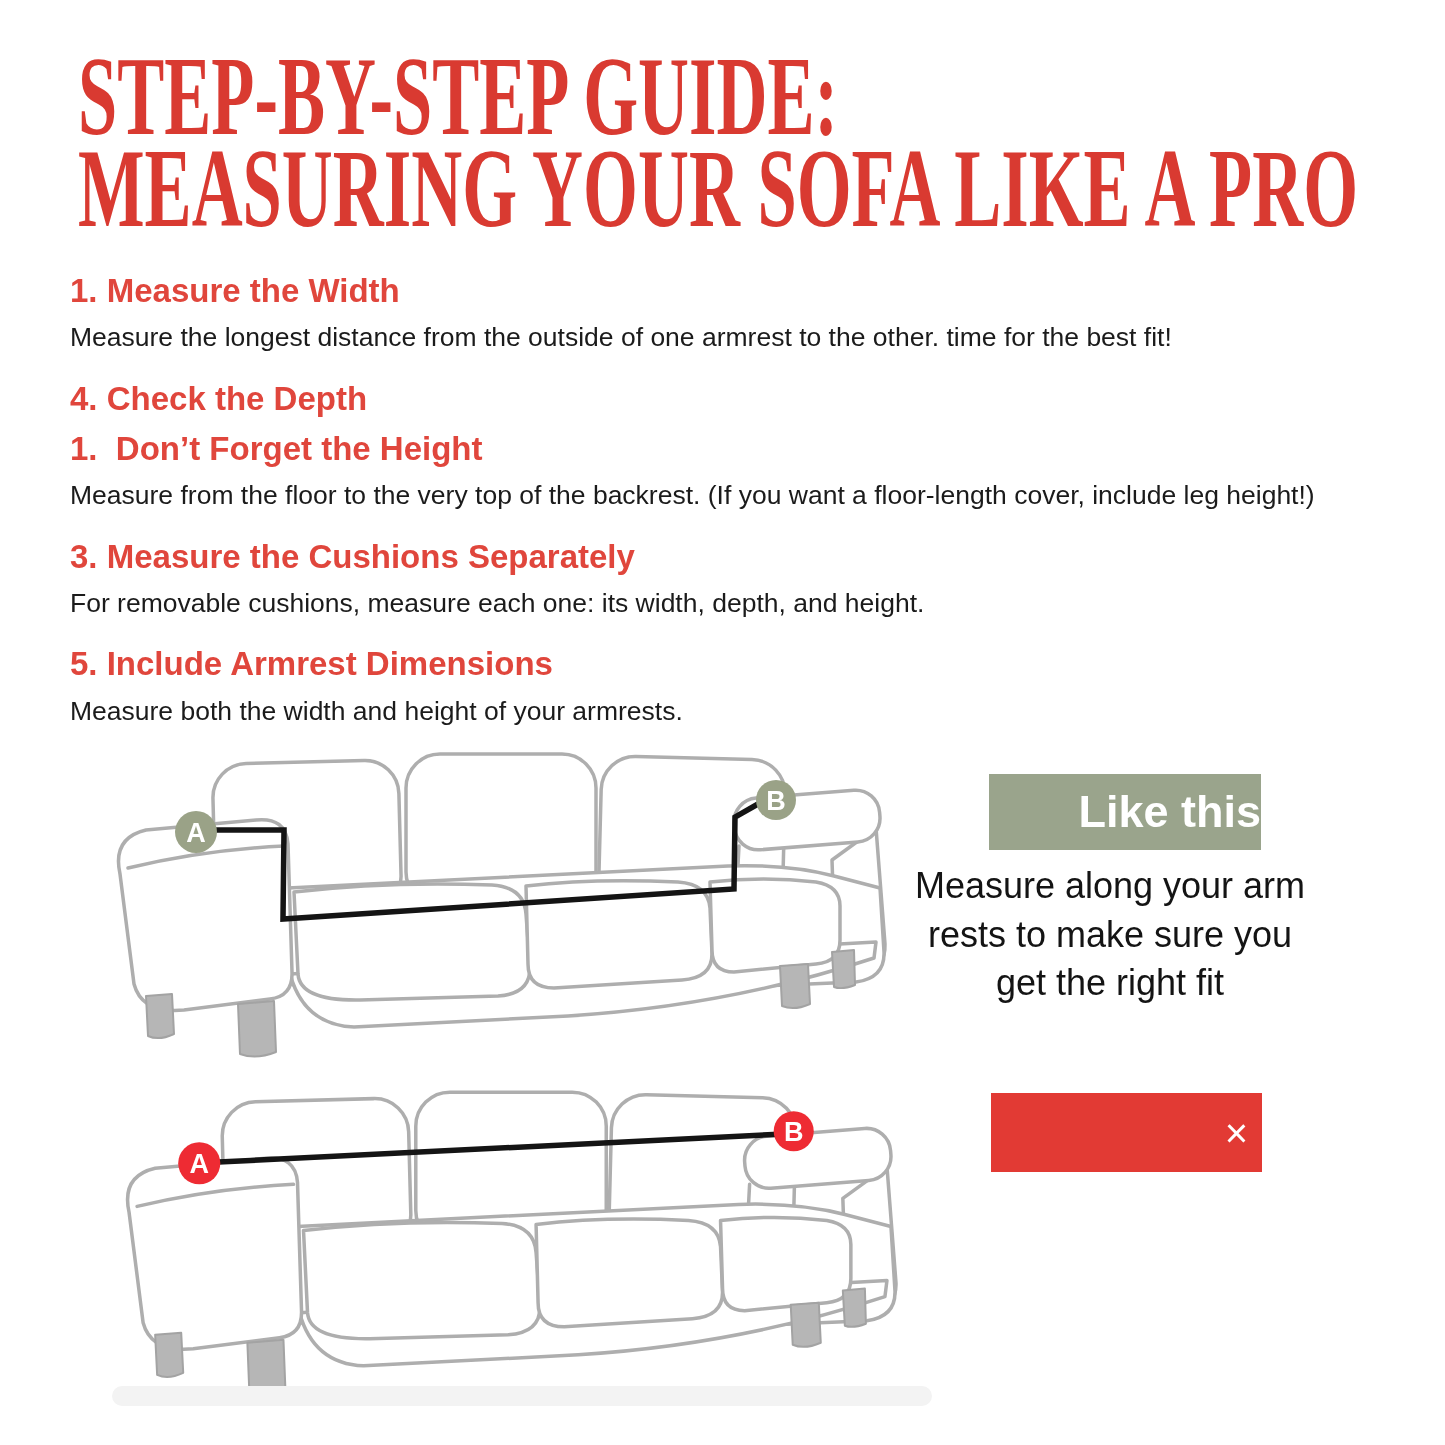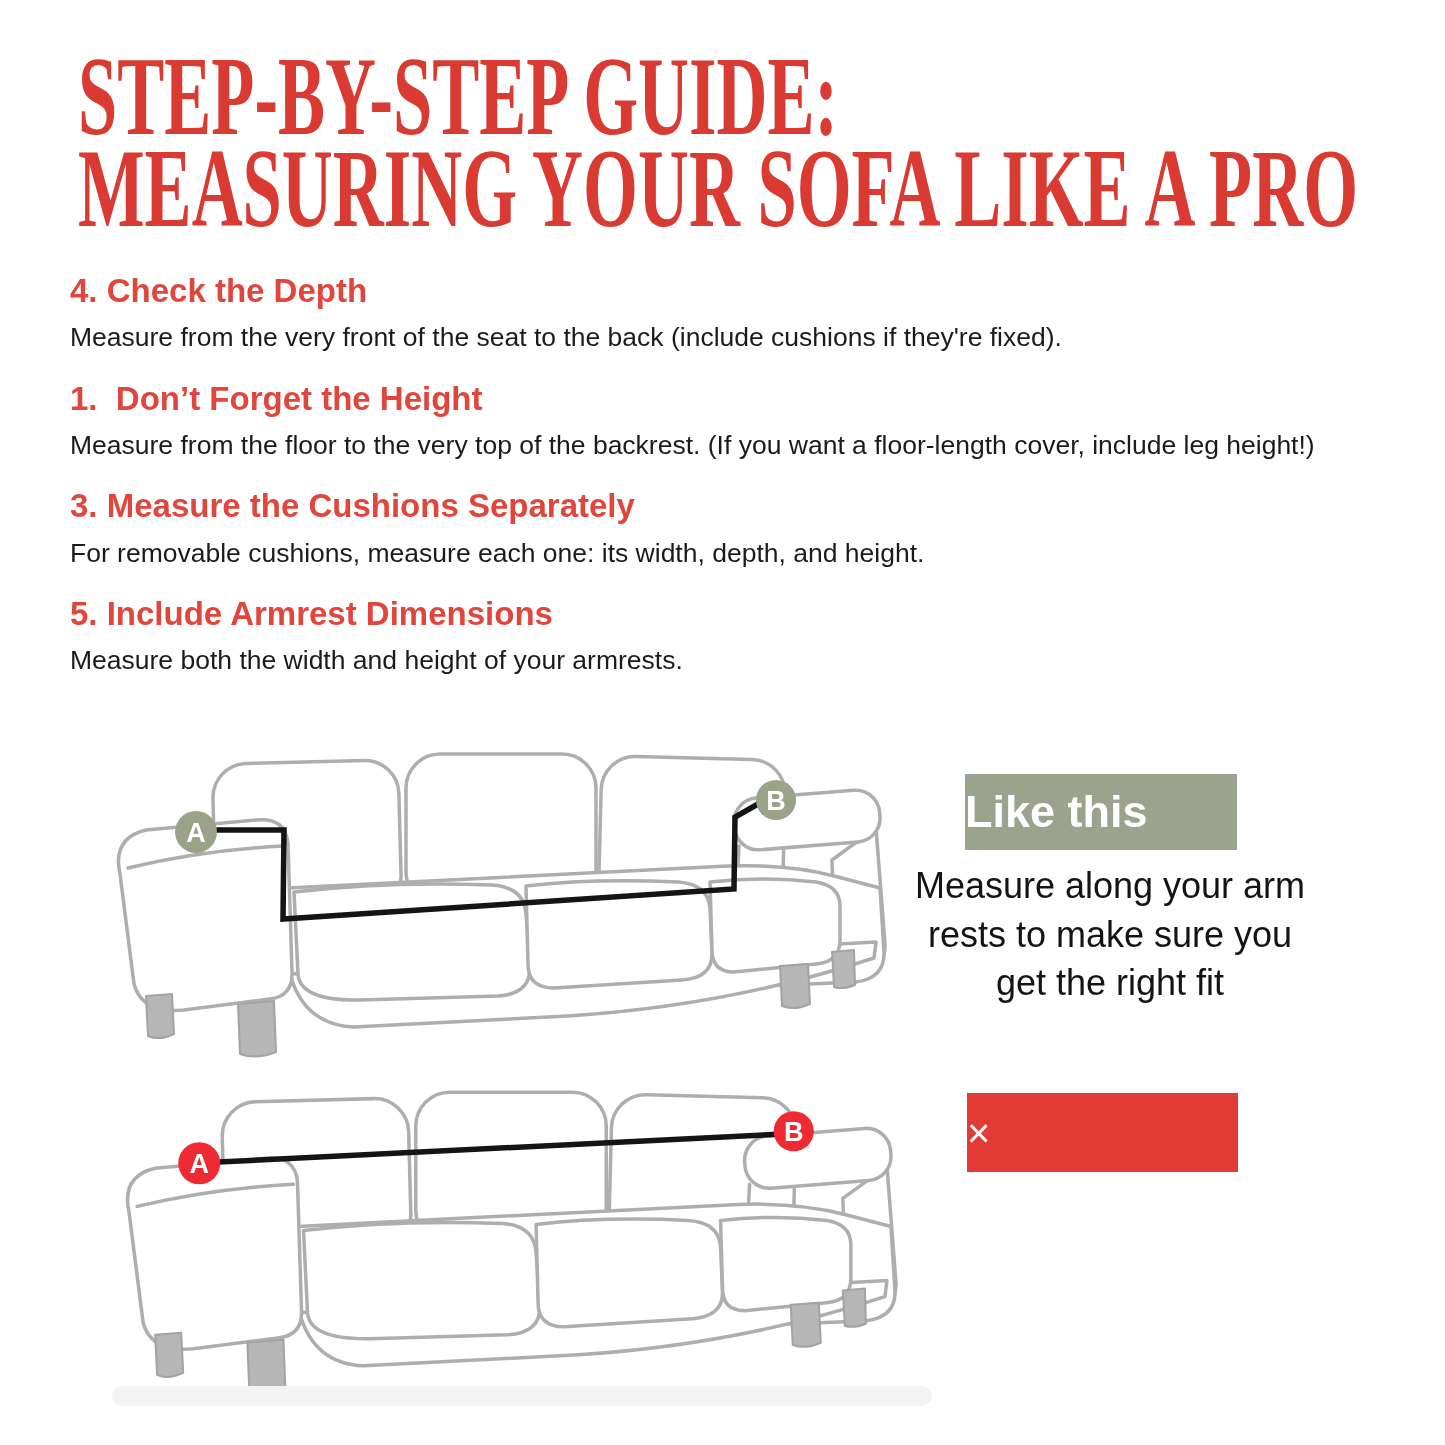--- a/index.html
+++ b/index.html
@@ -59,24 +59,25 @@
     dominant-baseline:central;
   }
   .floor-shadow{
     position:absolute;left:112px;top:1386px;width:820px;height:20px;
     background:#f3f3f3;border-radius:10px;
   }
 
   
   .badge{
     position:absolute;
-    display:flex;align-items:center;justify-content:flex-start;
+    display:flex;align-items:center;justify-content:flex-end;
     color:#ffffff;
     font-weight:700;
     font-size:45px;
+    margin-left:24px;
   }
   .badge-like{left:965px;top:774px;width:272px;height:76px;background:#9aa48c;}
   .badge-not{left:967px;top:1093px;width:271px;height:79px;background:#e23a34;}
   .badge .x-glyph{
     font-weight:400;
     font-size:40px;
     margin-right:14px;
     position:relative;top:1px;
   }
   .caption{
@@ -96,22 +97,25 @@
 
 <div class="stage">
 
   <h1 class="title">
     <span class="tline">STEP-BY-STEP GUIDE:</span>
     <span class="tline">MEASURING YOUR SOFA LIKE A PRO</span>
   </h1>
 
   <div class="steps">
     <div class="step">
+      <h3>1. Measure the Width</h3>
+      <p>Measure the longest distance from the outside of one armrest to the other. time for the best fit!</p>
+    </div>
+    <div class="step">
       <h3>4. Check the Depth</h3>
-      <p>Measure from the very front of the seat to the back (include cushions if they're fixed).</p>
     </div>
     <div class="step">
       <h3>1.  Don’t Forget the Height</h3>
       <p>Measure from the floor to the very top of the backrest. (If you want a floor-length cover, include leg height!)</p>
     </div>
     <div class="step">
       <h3>3. Measure the Cushions Separately</h3>
       <p>For removable cushions, measure each one: its width, depth, and height.</p>
     </div>
     <div class="step">

